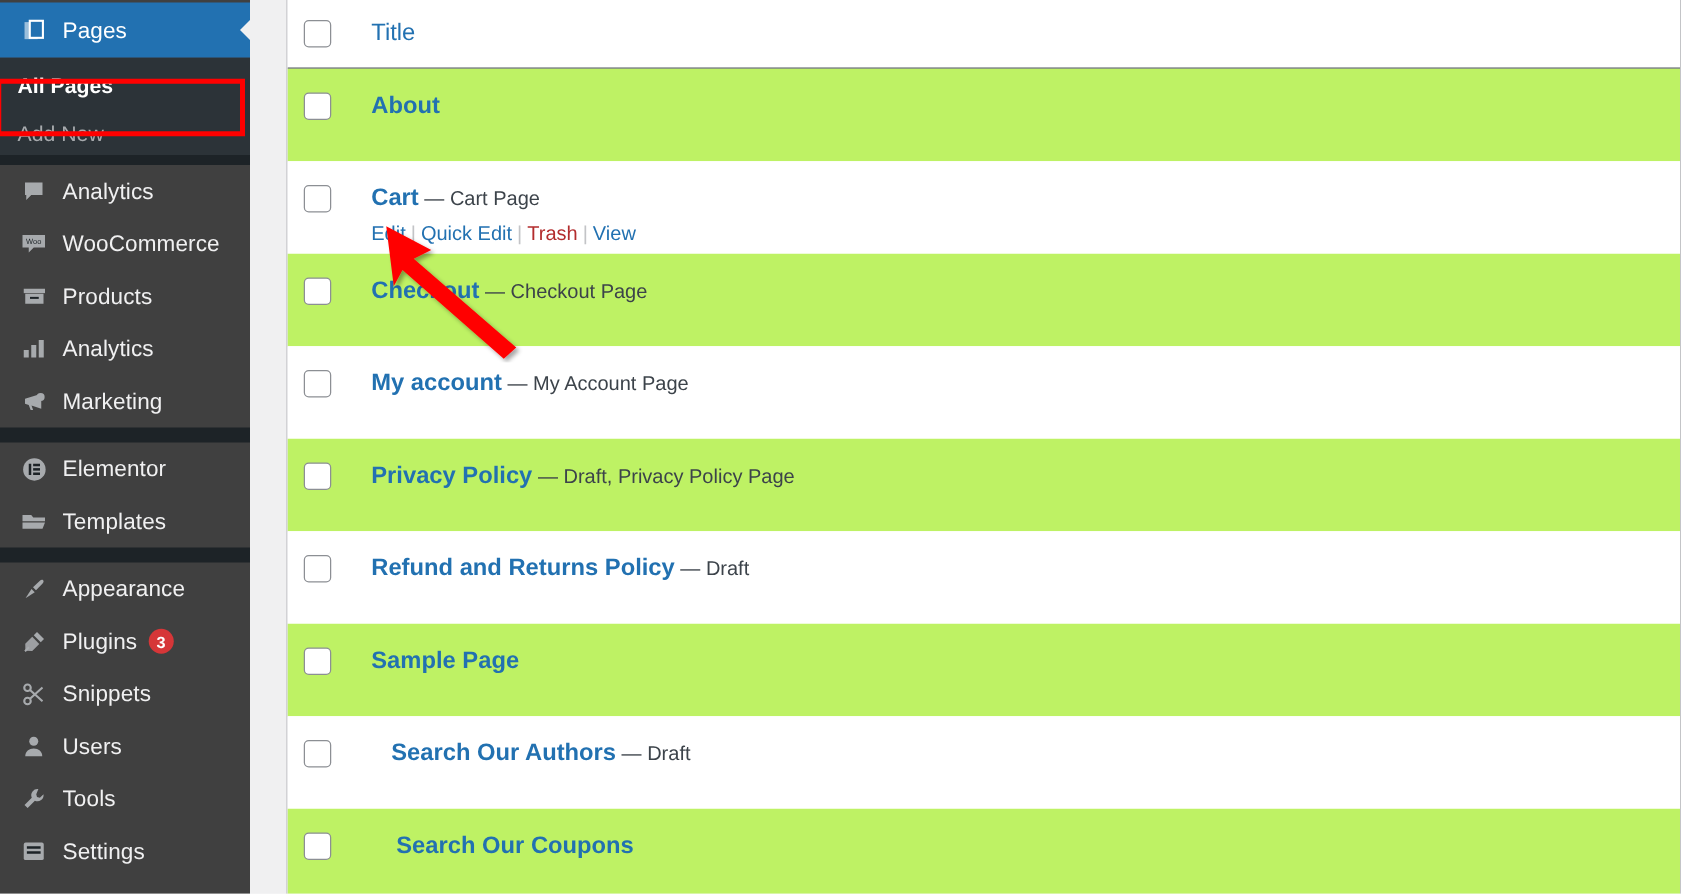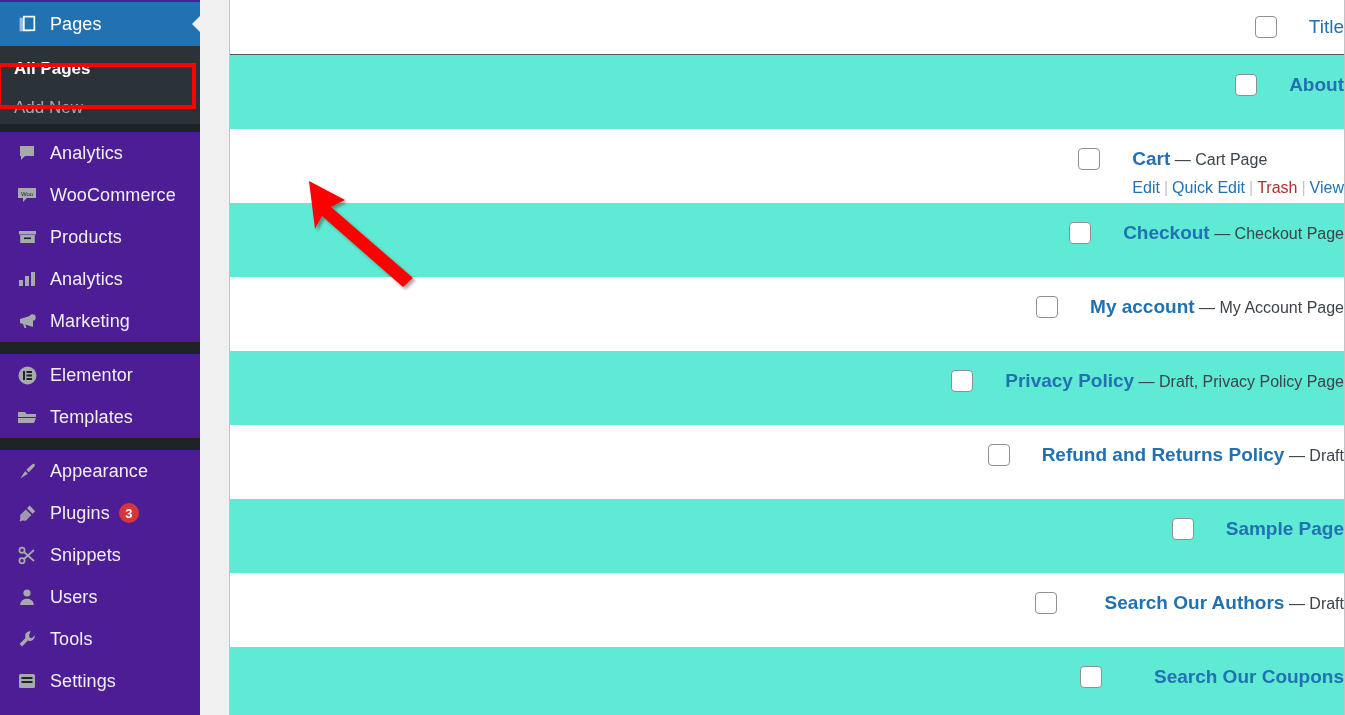--- a/index.html
+++ b/index.html
@@ -20,21 +20,21 @@
     height: 715px;
   }
 
   
   #adminmenu {
     position: absolute;
     left: 0;
     top: 0;
     width: 200px;
     height: 715px;
-    background: #4c1d95;
+    background: #404040;
     overflow: hidden;
   }
   .menu-item {
     position: relative;
     display: flex;
     align-items: center;
     height: 42px;
     padding-left: 14px;
     box-sizing: border-box;
     color: #c3c4c7;
@@ -132,31 +132,30 @@
     border-right: 1px solid #c3c4c7;
     box-sizing: border-box;
     overflow: hidden;
   }
   .trow {
     position: relative;
     box-sizing: border-box;
     background: #fff;
     padding-left: 13px;
   }
-  .trow.alt { background: #5eead4; }
+  .trow.alt { background: #bef264; }
   .trow.head {
     height: 55px;
     border-bottom: 1px solid #50575e;
     background: #fff;
   }
   .row-inner {
     display: flex;
     align-items: flex-start;
     padding-top: 0;
-    justify-content: flex-end;
   }
   .cb {
     width: 22px;
     height: 22px;
     flex: 0 0 22px;
     border: 1px solid #8c8f94;
     border-radius: 4px;
     background: #fff;
     box-sizing: border-box;
     margin-top: 0;

